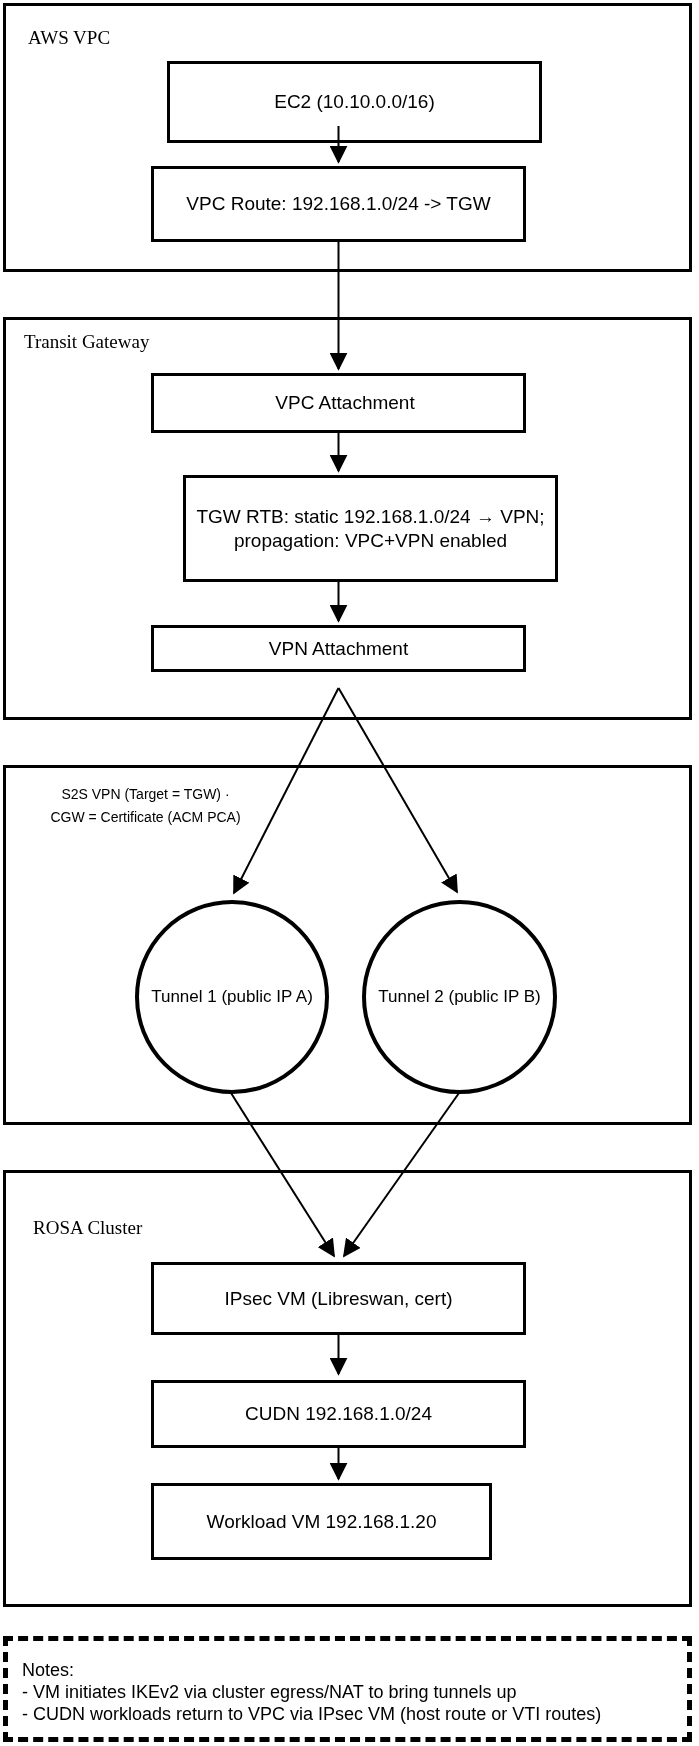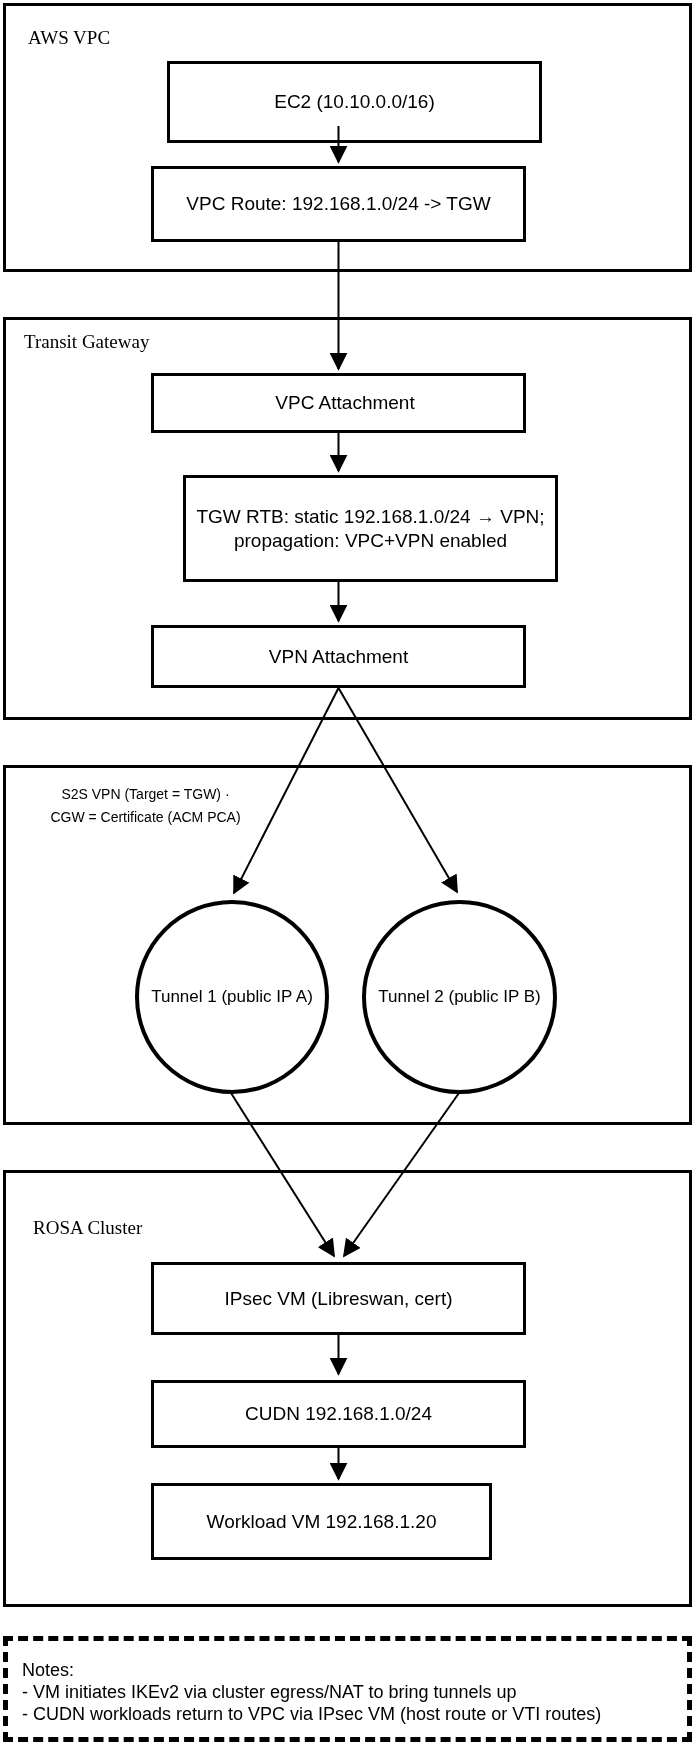--- a/index.html
+++ b/index.html
@@ -105,21 +105,21 @@
 
   <div class="node" style="left:151px;top:373px;width:375px;height:60px;padding-left:21px;">
     <span>VPC Attachment</span>
   </div>
 
   <div class="node" style="left:151px;top:475px;width:375px;height:107px;margin-left:32px;">
     <span>TGW RTB: static 192.168.1.0/24 → VPN;</span>
     <span>propagation: VPC+VPN enabled</span>
   </div>
 
-  <div class="node" style="left:151px;top:625px;width:375px;height:63px;">
+  <div class="node" style="left:151px;top:625px;width:375px;height:47px;">
     <span>VPN Attachment</span>
   </div>
 
   <div class="circle" style="left:135px;top:900px;width:194px;height:194px;">
     <span>Tunnel 1 (public IP A)</span>
   </div>
 
   <div class="circle" style="left:362px;top:900px;width:195px;height:194px;">
     <span>Tunnel 2 (public IP B)</span>
   </div>

